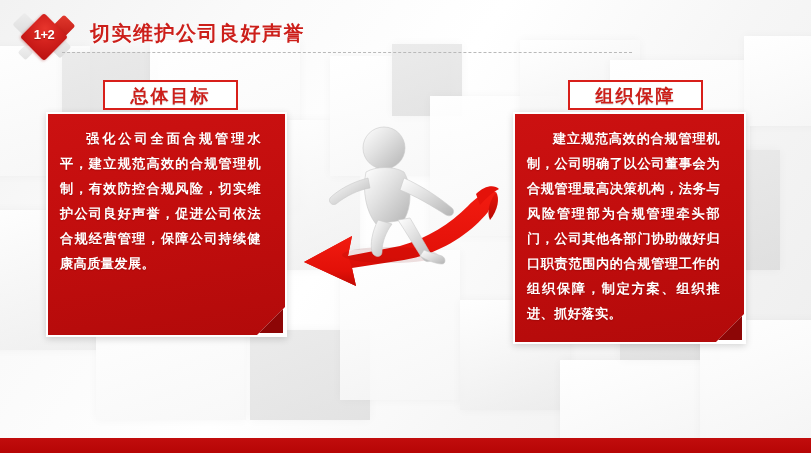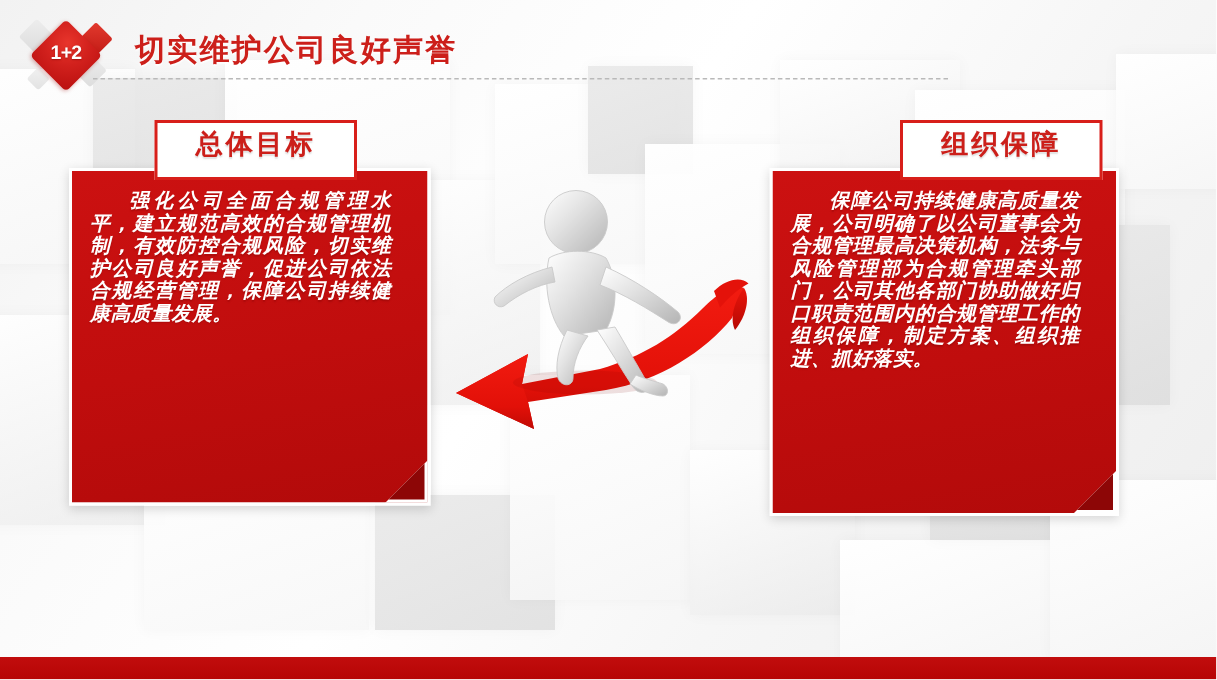--- a/index.html
+++ b/index.html
@@ -140,47 +140,46 @@
     position: absolute;
     box-sizing: border-box;
     background: #ffffff;
     border: 2px solid #d81f1a;
     color: #cc1f1a;
     font-size: 18px;
     font-weight: bold;
     letter-spacing: 2px;
     text-align: center;
     line-height: 28px;
-    height: 40px;
+    height: 30px;
     z-index: 6;
     text-shadow: 0 1px 1px rgba(200,200,200,0.6);
   }
   .panel-body {
     position: absolute;
     box-sizing: border-box;
     background: linear-gradient(170deg, #cc1111 0%, #c00d0d 55%, #b20a0a 100%);
     border: 2px solid #ffffff;
     box-shadow: 0 2px 7px rgba(0,0,0,0.16);
     color: #ffffff;
     z-index: 5;
     overflow: hidden;
   }
   .panel-text {
     position: absolute;
     left: 12px;
     right: 24px;
     top: 12px;
     font-size: 13.2px;
     font-weight: bold;
-    line-height: 15px;
+    line-height: 25px;
     text-indent: 26px;
     letter-spacing: 0.4px;
     text-align: justify;
     text-shadow: 0 1px 1px rgba(120,0,0,0.35);
-    font-style: italic;
   }
   .fold {
     position: absolute;
     right: -1px;
     bottom: -1px;
     width: 0; height: 0;
     border-left: 30px solid transparent;
     border-bottom: 30px solid #ffffff;
     z-index: 7;
   }
@@ -191,21 +190,21 @@
     width: 0; height: 0;
     border-left: 24px solid transparent;
     border-bottom: 24px solid #8d0606;
     z-index: 8;
   }
 
   
   #panel-left-title  { left: 103px; top: 80px;  width: 135px; }
   #panel-left-body   { left: 46px;  top: 112px; width: 241px; height: 225px; }
   
-  #panel-right-title { left: 568px; top: 80px;  width: 135px; margin-left: 32px; }
+  #panel-right-title { left: 568px; top: 80px;  width: 135px; }
   #panel-right-body  { left: 513px; top: 112px; width: 233px; height: 232px; }
 </style>
 </head>
 <body>
 
 <div id="slide">
 
   <div class="bg-layer">
     <div class="blk light" style="left:-30px;  top:46px;  width:120px; height:130px;"></div>
     <div class="blk dark" style="left:62px;   top:52px;  width:96px;  height:86px;"></div>
@@ -290,20 +289,20 @@
 
   <div id="panel-left-title" class="panel-title">总体目标</div>
   <div id="panel-left-body" class="panel-body">
     <div class="panel-text">强化公司全面合规管理水平，建立规范高效的合规管理机制，有效防控合规风险，切实维护公司良好声誉，促进公司依法合规经营管理，保障公司持续健康高质量发展。</div>
     <div class="fold"></div>
     <div class="fold-inner"></div>
   </div>
 
   <div id="panel-right-title" class="panel-title">组织保障</div>
   <div id="panel-right-body" class="panel-body">
-    <div class="panel-text">保障公司持续健康高质量发展，公司明确了以公司董事会为合规管理最高决策机构，法务与风险管理部为合规管理牵头部门，公司其他各部门协助做好归口职责范围内的合规管理工作的组织保障，制定方案、组织推进、抓好落实。</div>
+    <div class="panel-text">建立规范高效的合规管理机制，公司明确了以公司董事会为合规管理最高决策机构，法务与风险管理部为合规管理牵头部门，公司其他各部门协助做好归口职责范围内的合规管理工作的组织保障，制定方案、组织推进、抓好落实。</div>
     <div class="fold"></div>
     <div class="fold-inner"></div>
   </div>
 
   <div class="bottom-bar"></div>
 
 </div>
 
 </body></html>

